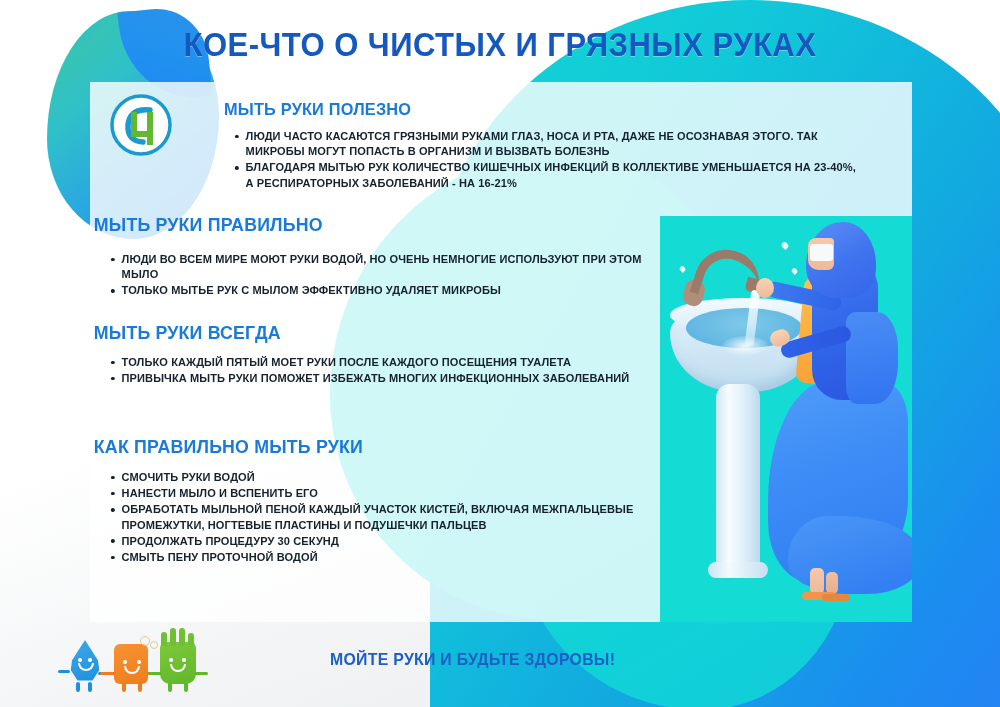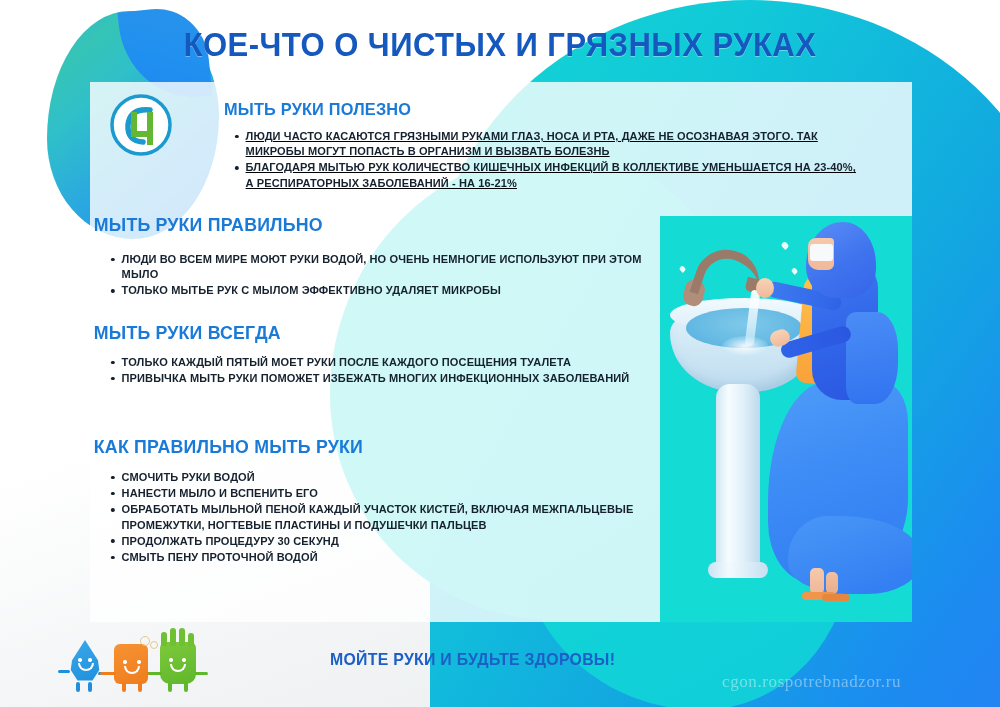--- a/index.html
+++ b/index.html
@@ -120,21 +120,21 @@
   #s1 .sec-head{font-size:17px;margin-bottom:9px;}
   #s2{ left:0px; top:132px; width:600px;}
   #s2 .sec-head{font-size:18.5px;margin-bottom:16px;}
   #s3{ left:0px; top:240px; width:600px;}
   #s3 .sec-head{font-size:18.5px;margin-bottom:11px;}
   #s4{ left:0px; top:354px; width:600px;}
   #s4 .sec-head{font-size:18.5px;margin-bottom:12px;}
 
   #s2 .sec-head,#s3 .sec-head,#s4 .sec-head{padding-left:4px;}
   #s2 ul,#s3 ul,#s4 ul{padding-left:18px;}
-  #s1 ul{padding-left:8px;text-decoration:underline;}
+  #s1 ul{padding-left:8px;}
 
   
   .illus{
     position:absolute;left:660px;top:222px;
     width:252px;height:406px;
     overflow:hidden;
   }
   .illus-bg{position:absolute;inset:0;background:#14dcd5;}
 
   
@@ -439,15 +439,14 @@
     <div class="m-eye" style="left:107px;top:22px;"></div>
     <div class="m-eye" style="left:120px;top:22px;"></div>
     <div class="m-smile" style="left:108px;top:28px;"></div>
     <div class="m-leg" style="left:106px;top:46px;background:#5fb72a;"></div>
     <div class="m-leg" style="left:122px;top:46px;background:#5fb72a;"></div>
     <div class="m-arm" style="left:132px;top:36px;width:14px;background:#5fb72a;"></div>
     <div class="m-arm" style="left:86px;top:36px;width:14px;background:#5fb72a;"></div>
   </div>
 
   <div class="footer-slogan">МОЙТЕ РУКИ И БУДЬТЕ ЗДОРОВЫ!</div>
-  <div class="watermark">cgon.rospotrebnadzor.ru</div>
 
 </div>
 
 </body></html>

